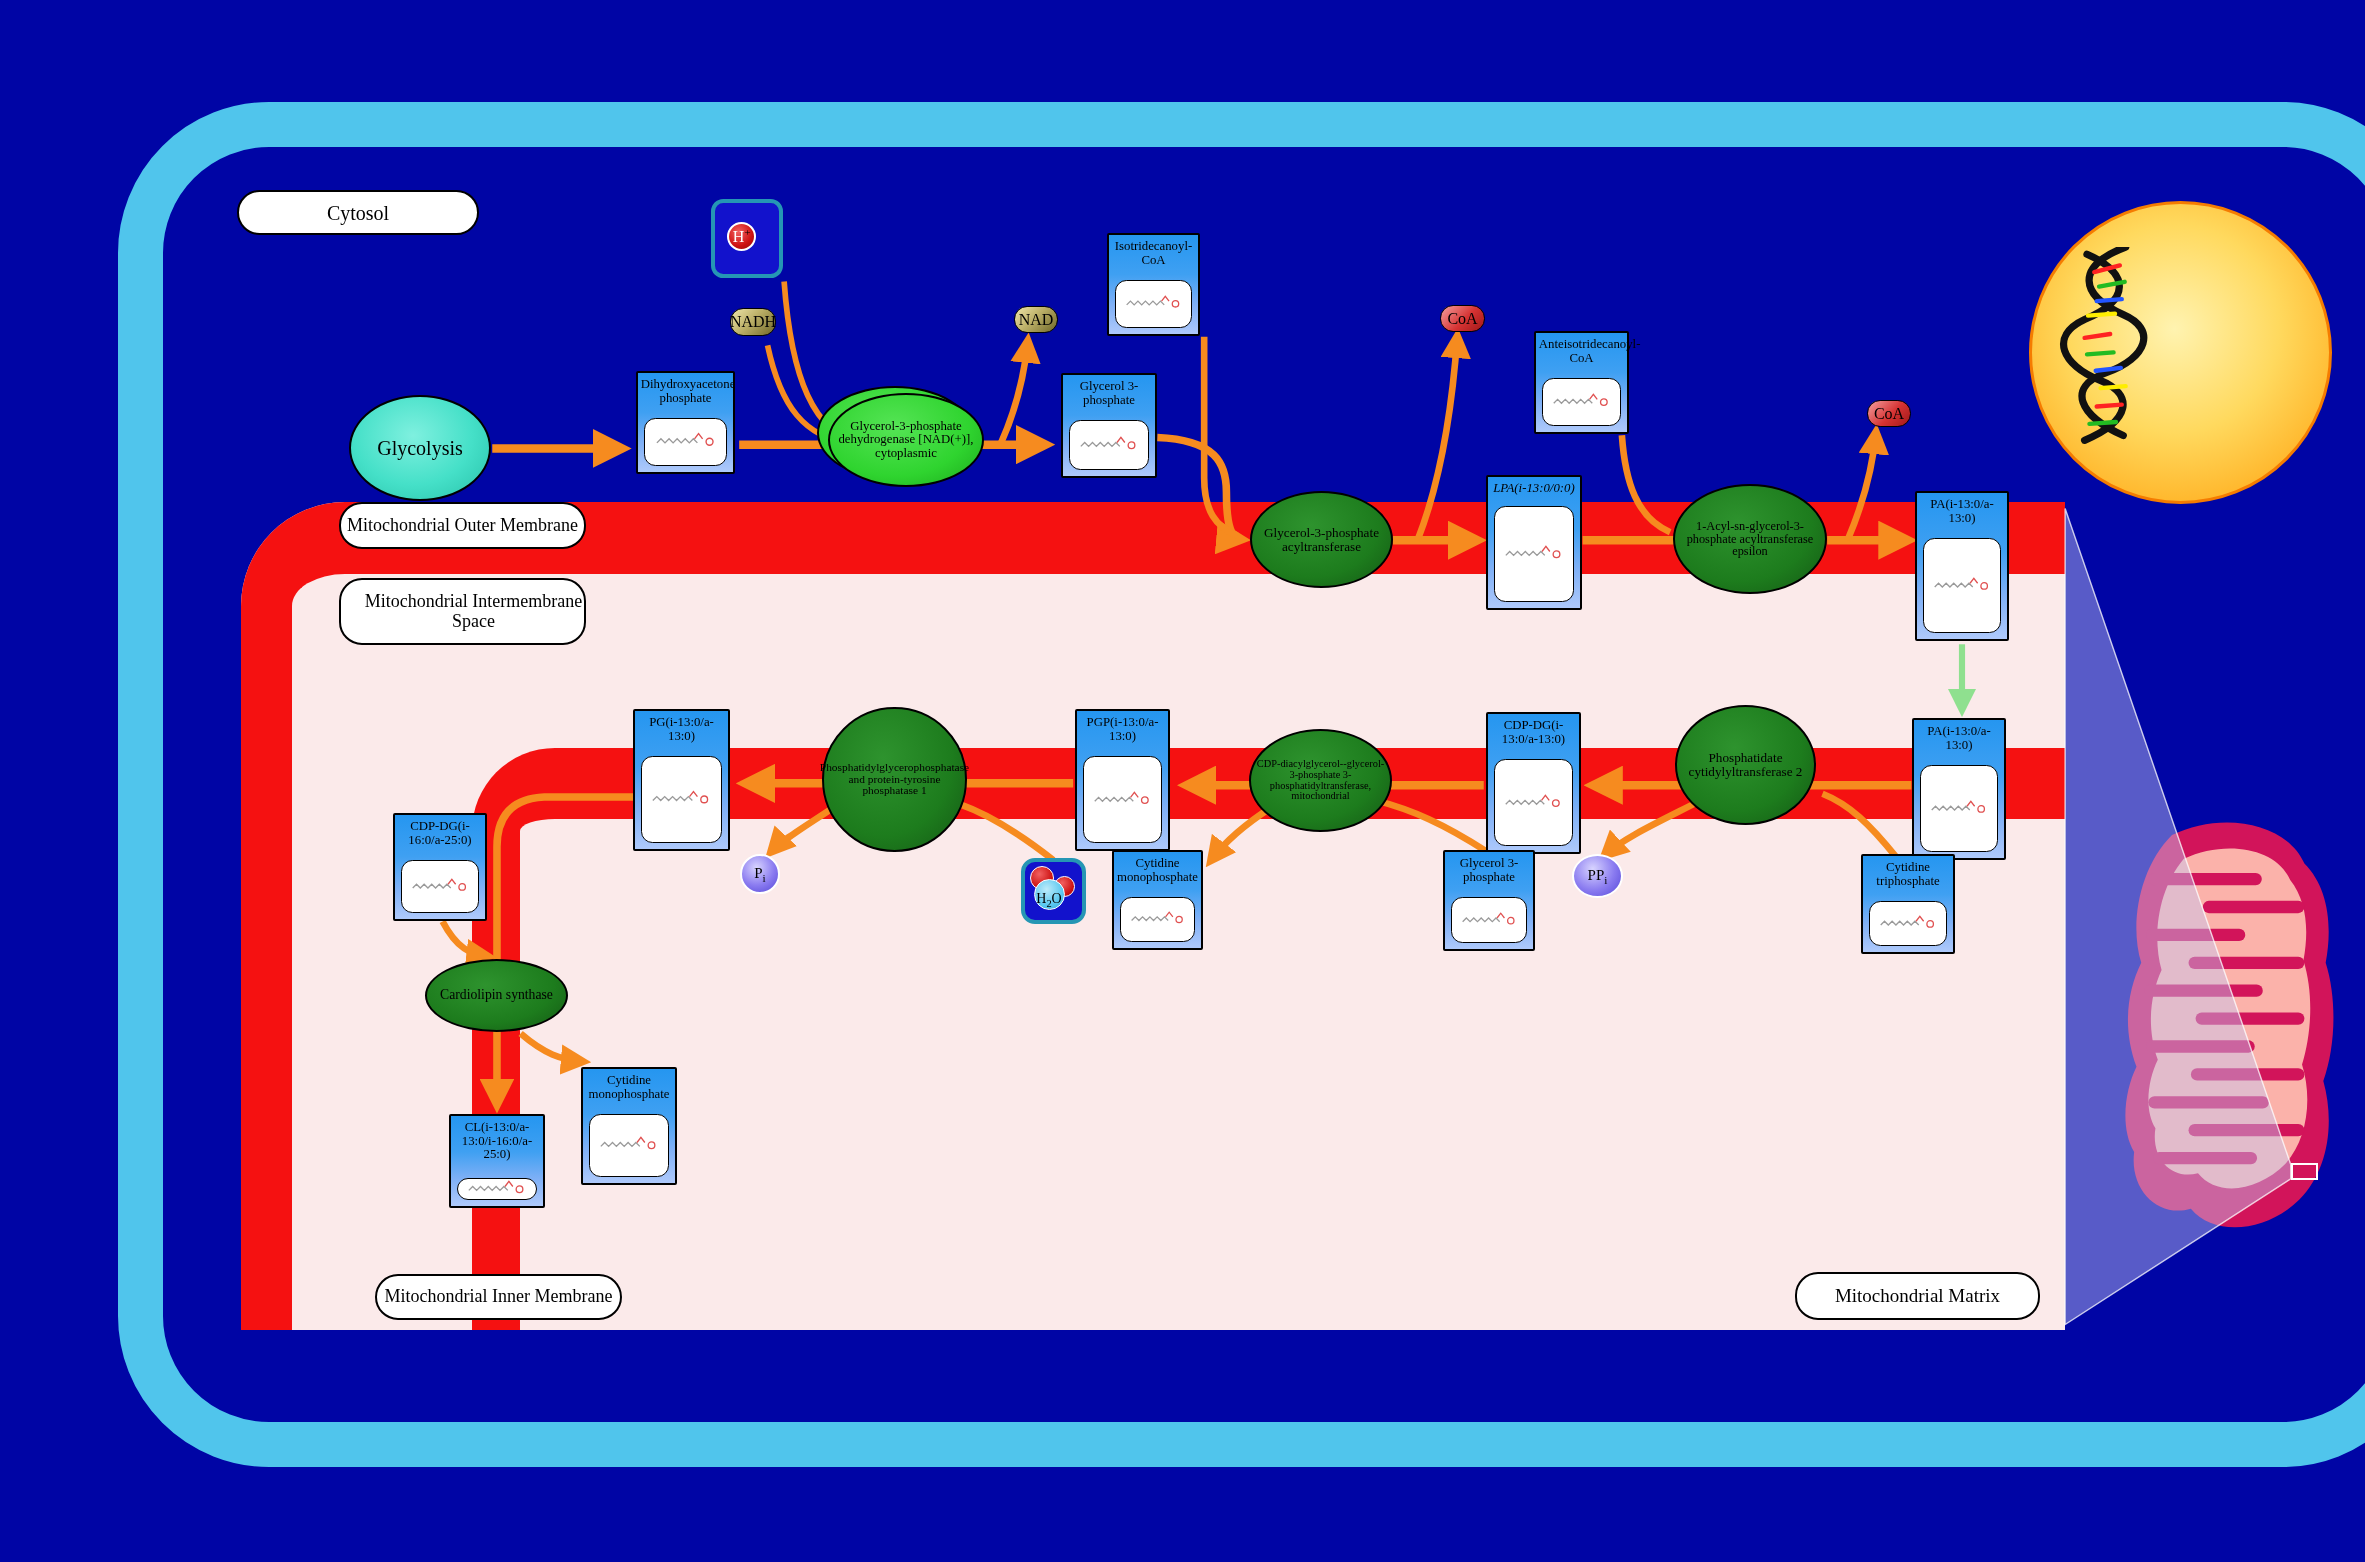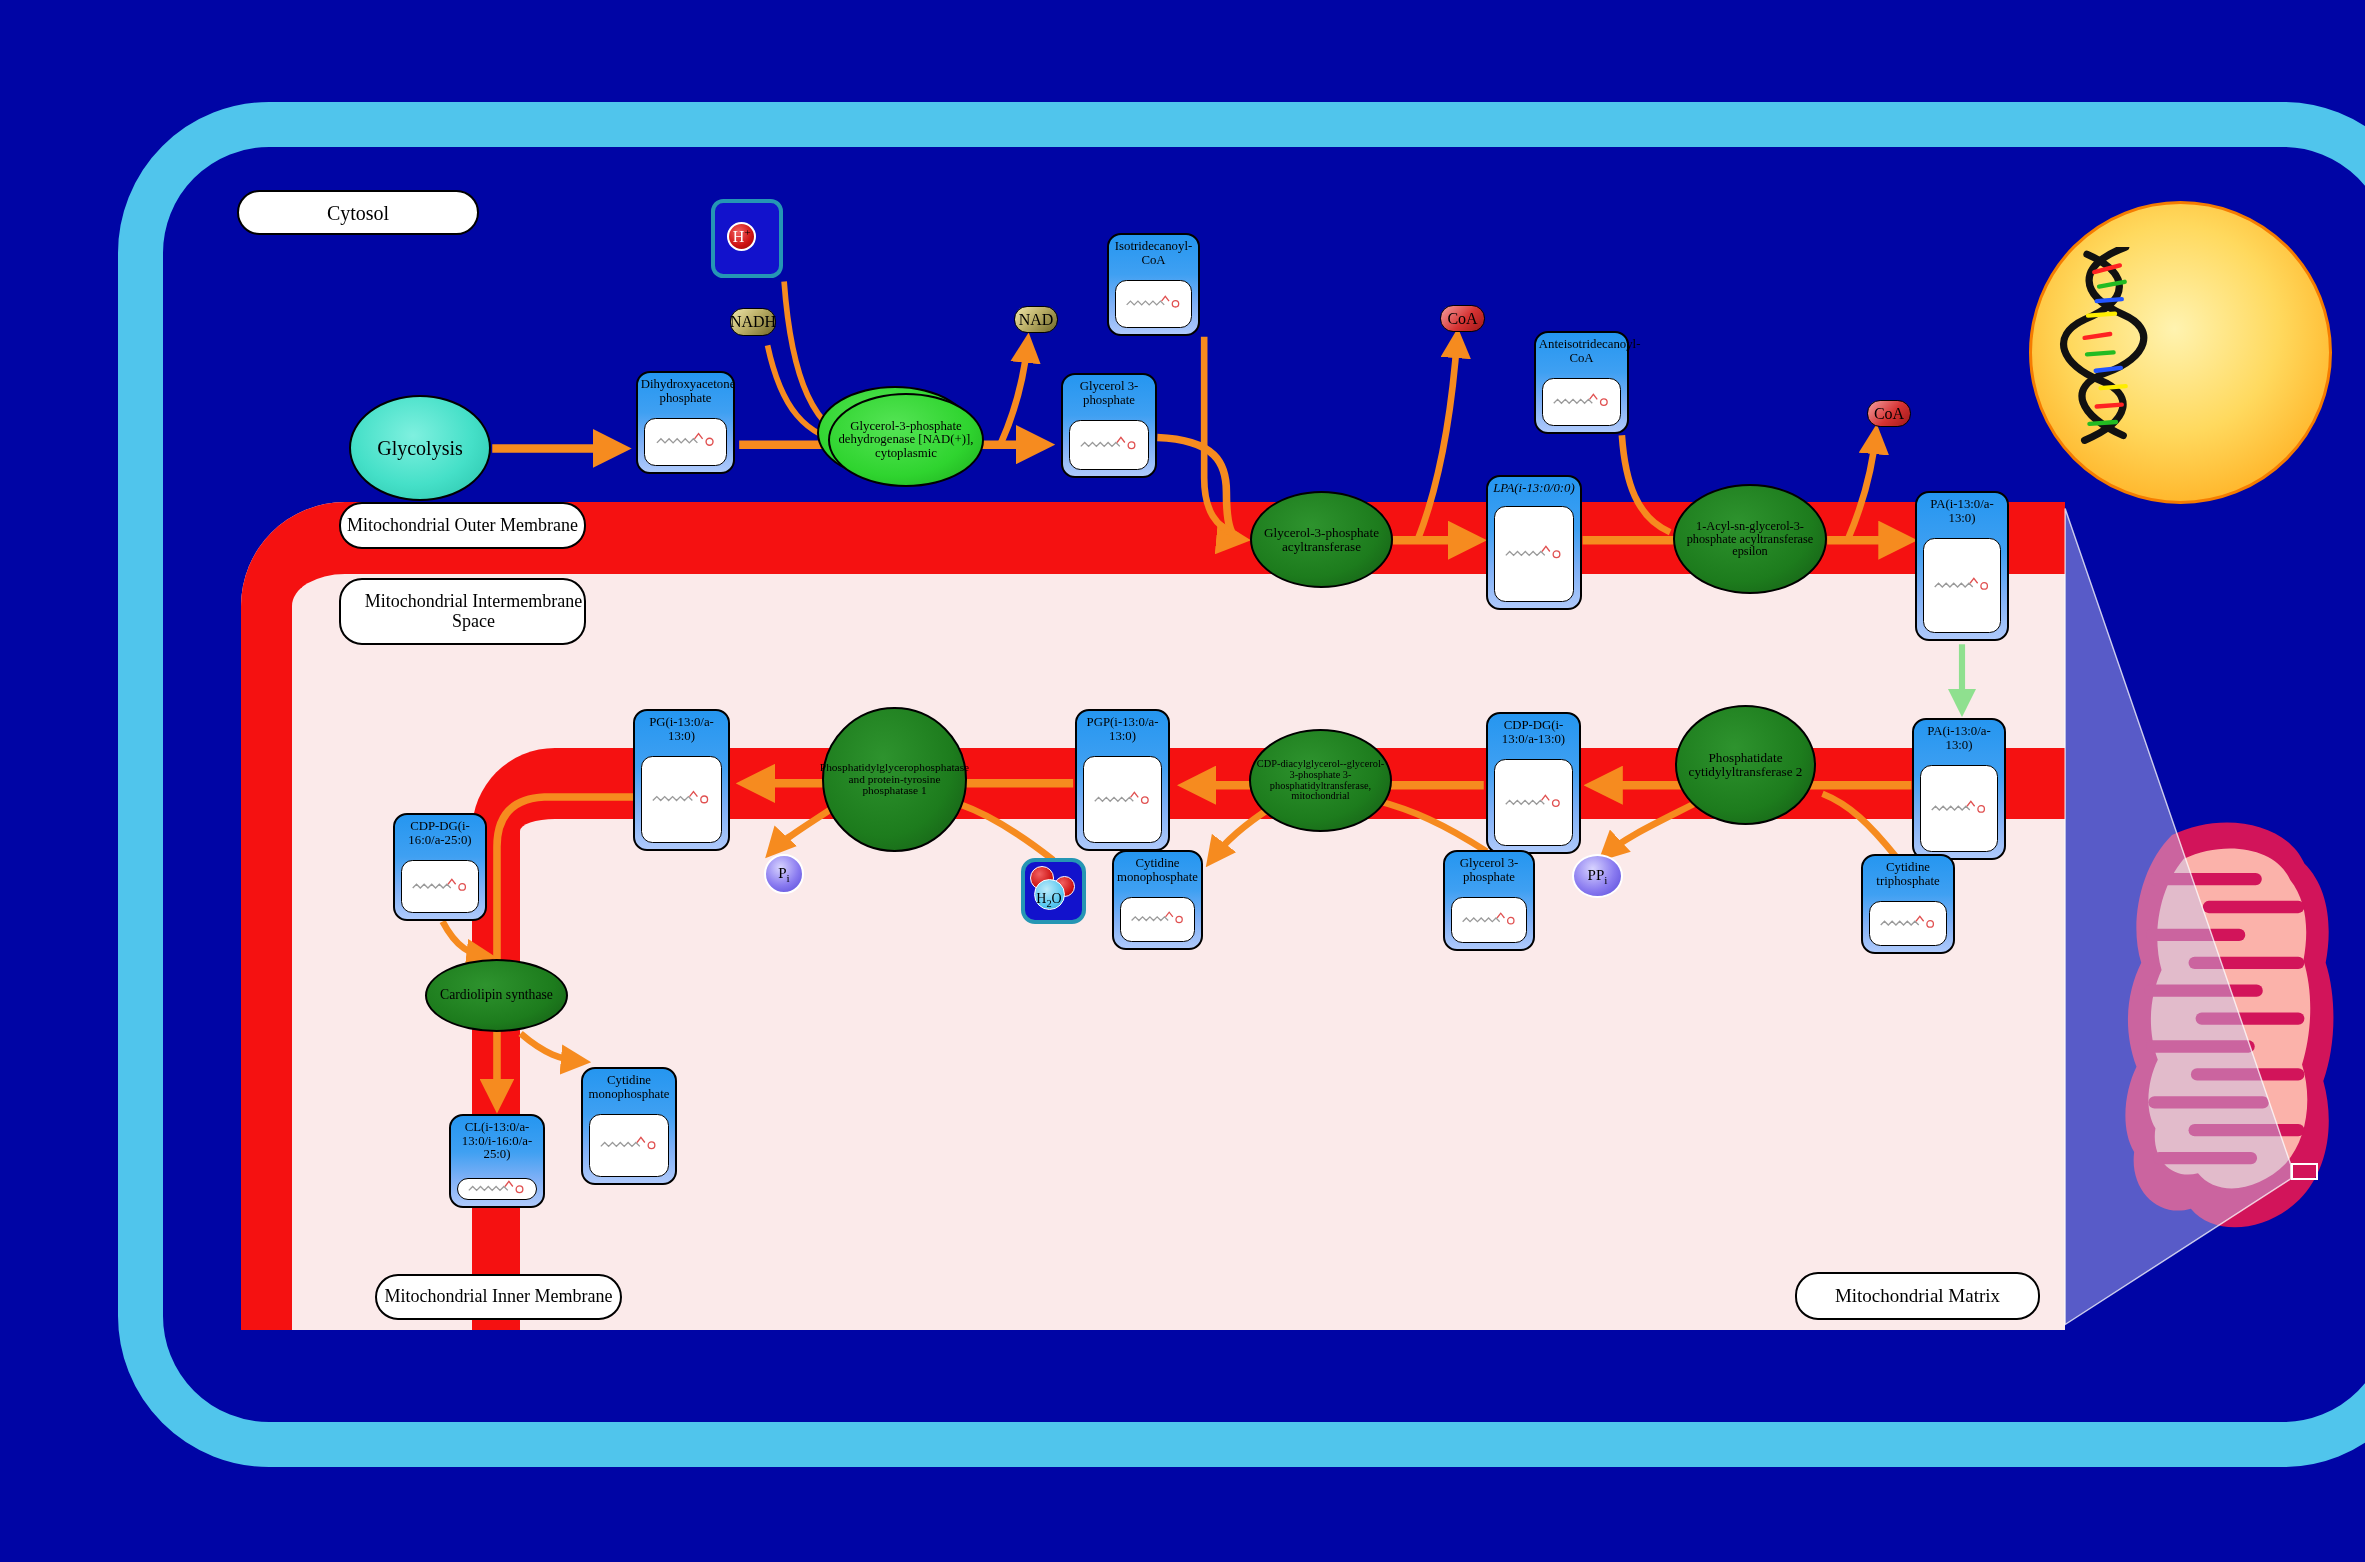--- a/index.html
+++ b/index.html
@@ -28,21 +28,21 @@
     display:flex;align-items:center;justify-content:center;text-align:center;
     z-index:3;line-height:1.04;color:#000;padding:2.8px;}
   .ellipse.dark{background:radial-gradient(ellipse at 42% 35%, #2E932E, #1D7C1D 60%, #145714);}
   .ellipse.bright{background:radial-gradient(ellipse at 42% 35%, #55E455, #2FD42F 60%, #1CA81C);}
   .ellipse.shadow{z-index:3;}
 
   .gly-ellipse{position:absolute;border:2.4px solid #000;border-radius:50%;
     background:radial-gradient(ellipse at 45% 38%, #7FF0DF, #45E0C8 55%, #27C0A8);
     display:flex;align-items:center;justify-content:center;z-index:3;font-size:20px;}
 
-  .node{position:absolute;border:2.4px solid #000;border-radius:14px;
+  .node{position:absolute;border:2.4px solid #000;border-radius:2px;
     background:linear-gradient(180deg,#2596F0 0%,#3FA0F2 40%,#7FB0F6 70%,#AEC9FB 100%);
     z-index:4;}
   .node-label{position:absolute;left:0;right:0;top:4.7px;text-align:center;
     font-size:12.8px;line-height:1.08;color:#000;padding:0 2.8px;}
   .node-body{position:absolute;left:5.7px;right:5.7px;bottom:5.7px;background:#fff;
     border:1.9px solid #000;border-radius:11.4px;display:flex;align-items:center;justify-content:center;}
   .node-body svg{width:78%;height:auto;}
 
   .pill{position:absolute;border:1.9px solid #000;border-radius:13.2px;z-index:4;
     display:flex;align-items:center;justify-content:center;font-size:16px;color:#000;}
@@ -151,21 +151,21 @@
   </div>
 
   <div class="ion-box" style="left:1021px;top:858px;width:65px;height:66px;border-radius:14px;">
     <div class="h2o-circle-red" style="left:4.7px;top:3.8px;width:24.6px;height:24.6px;"></div>
     <div class="h2o-circle-red" style="left:29px;top:14px;width:21px;height:21px;"></div>
     <div class="h2o-circle-blue" style="left:8.5px;top:17px;width:31px;height:31px;">
       <span><span>H</span><sub style="font-size:10.4px;">2</sub><span>O</span></span>
     </div>
   </div>
 
-  <div class="orb" style="left:764px;top:854px;width:40px;height:40px;">
+  <div class="orb" style="left:740px;top:854px;width:40px;height:40px;">
     <span><span>P</span><sub>i</sub></span>
   </div>
   <div class="orb" style="left:1572px;top:854px;width:51px;height:44px;">
     <span><span>PP</span><sub>i</sub></span>
   </div>
 
   <div class="nucleus">
     <svg viewBox="0 0 240 420">
       <g stroke="#111" stroke-width="15" fill="none" stroke-linecap="round">
         <path d="M60 15 C150 55 150 110 55 150 C-20 185 10 245 85 275 C160 305 150 360 55 400"></path>

